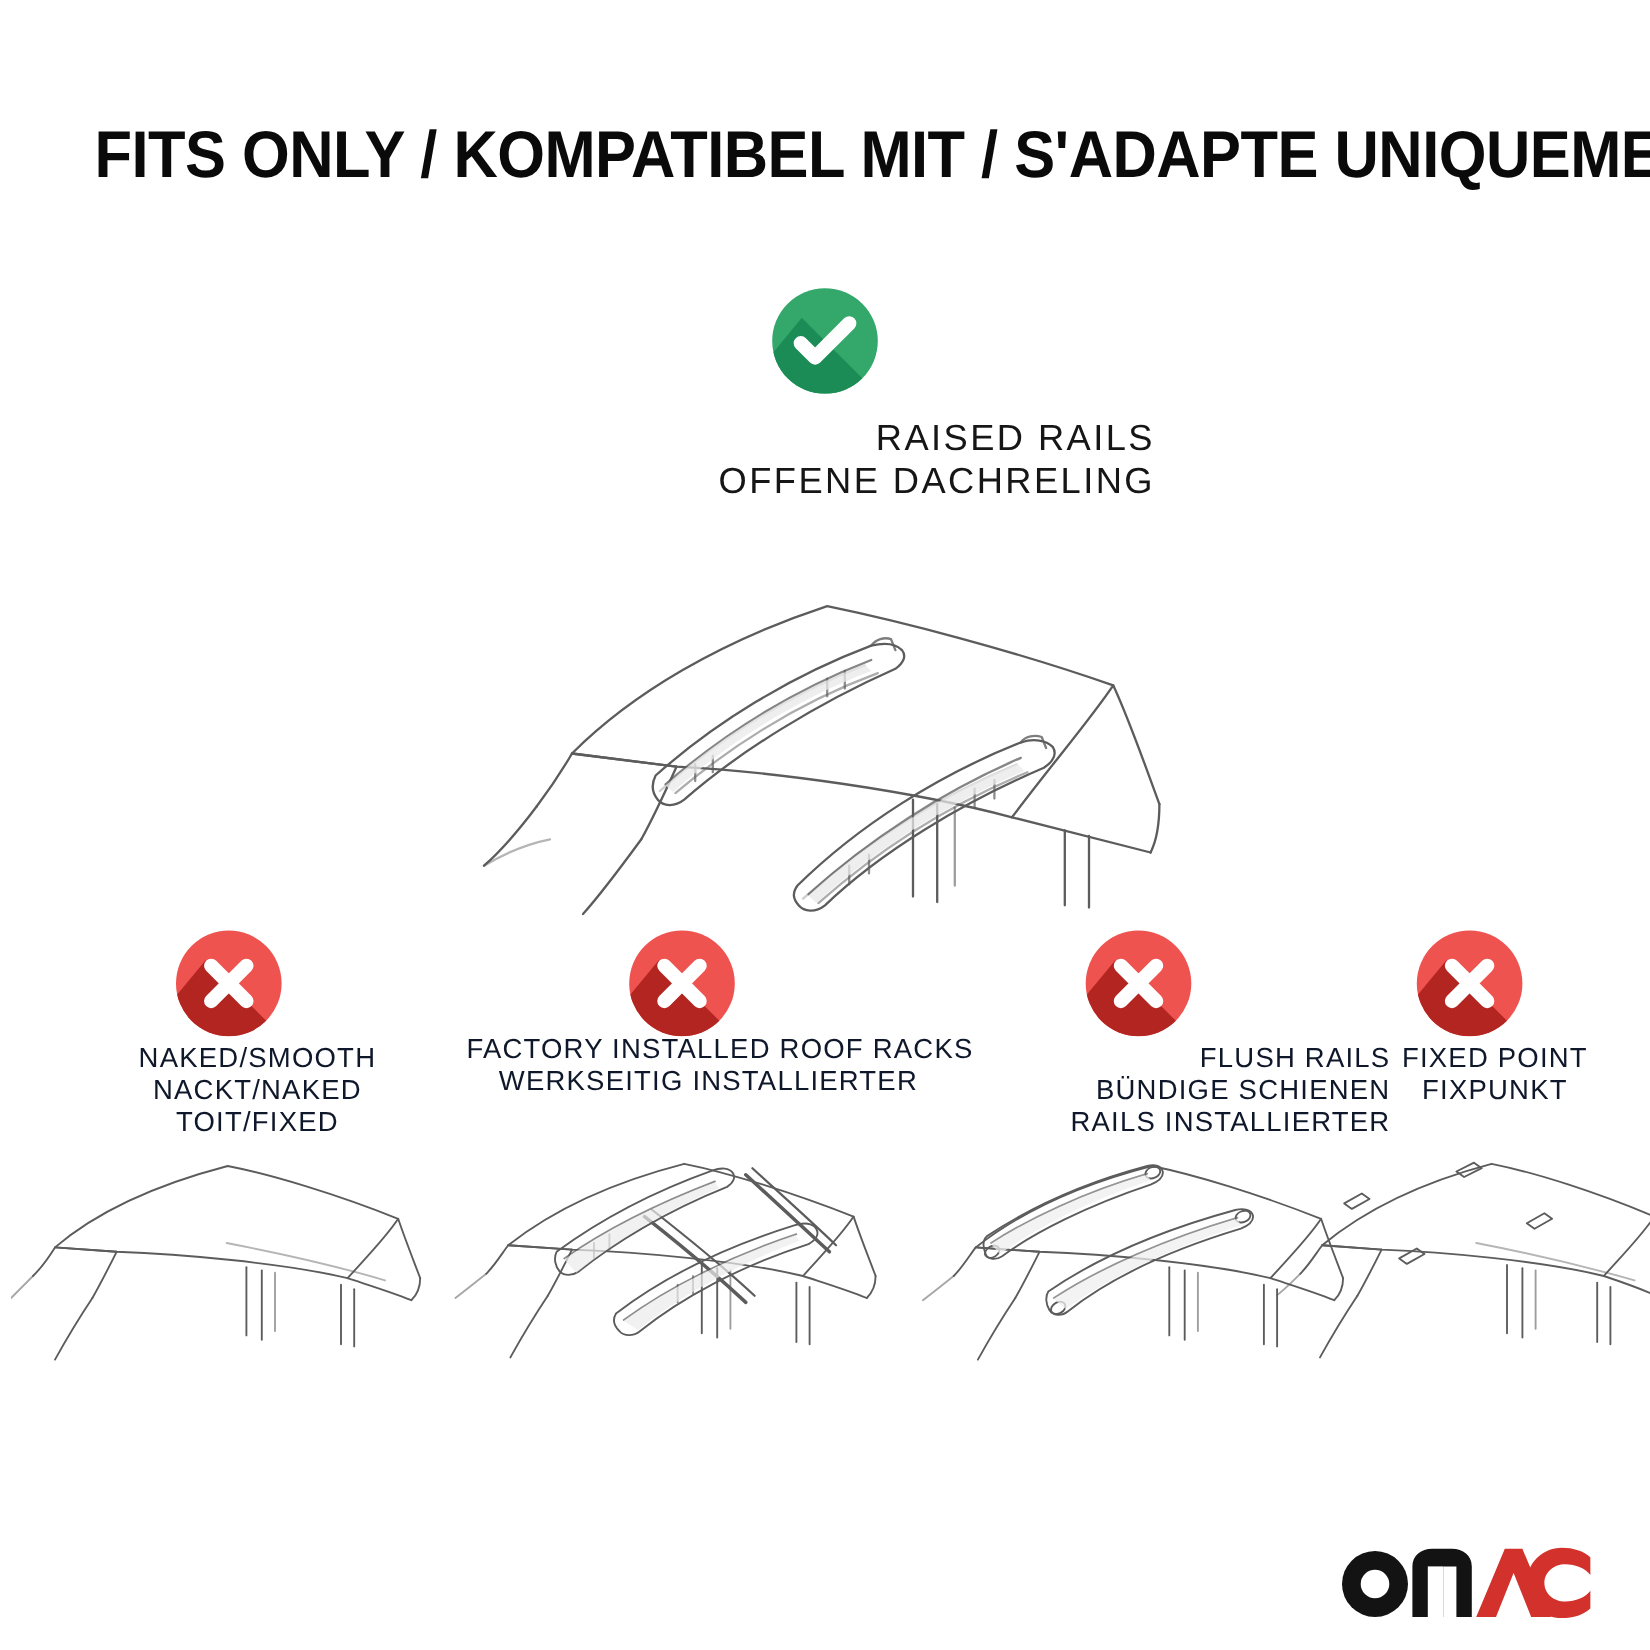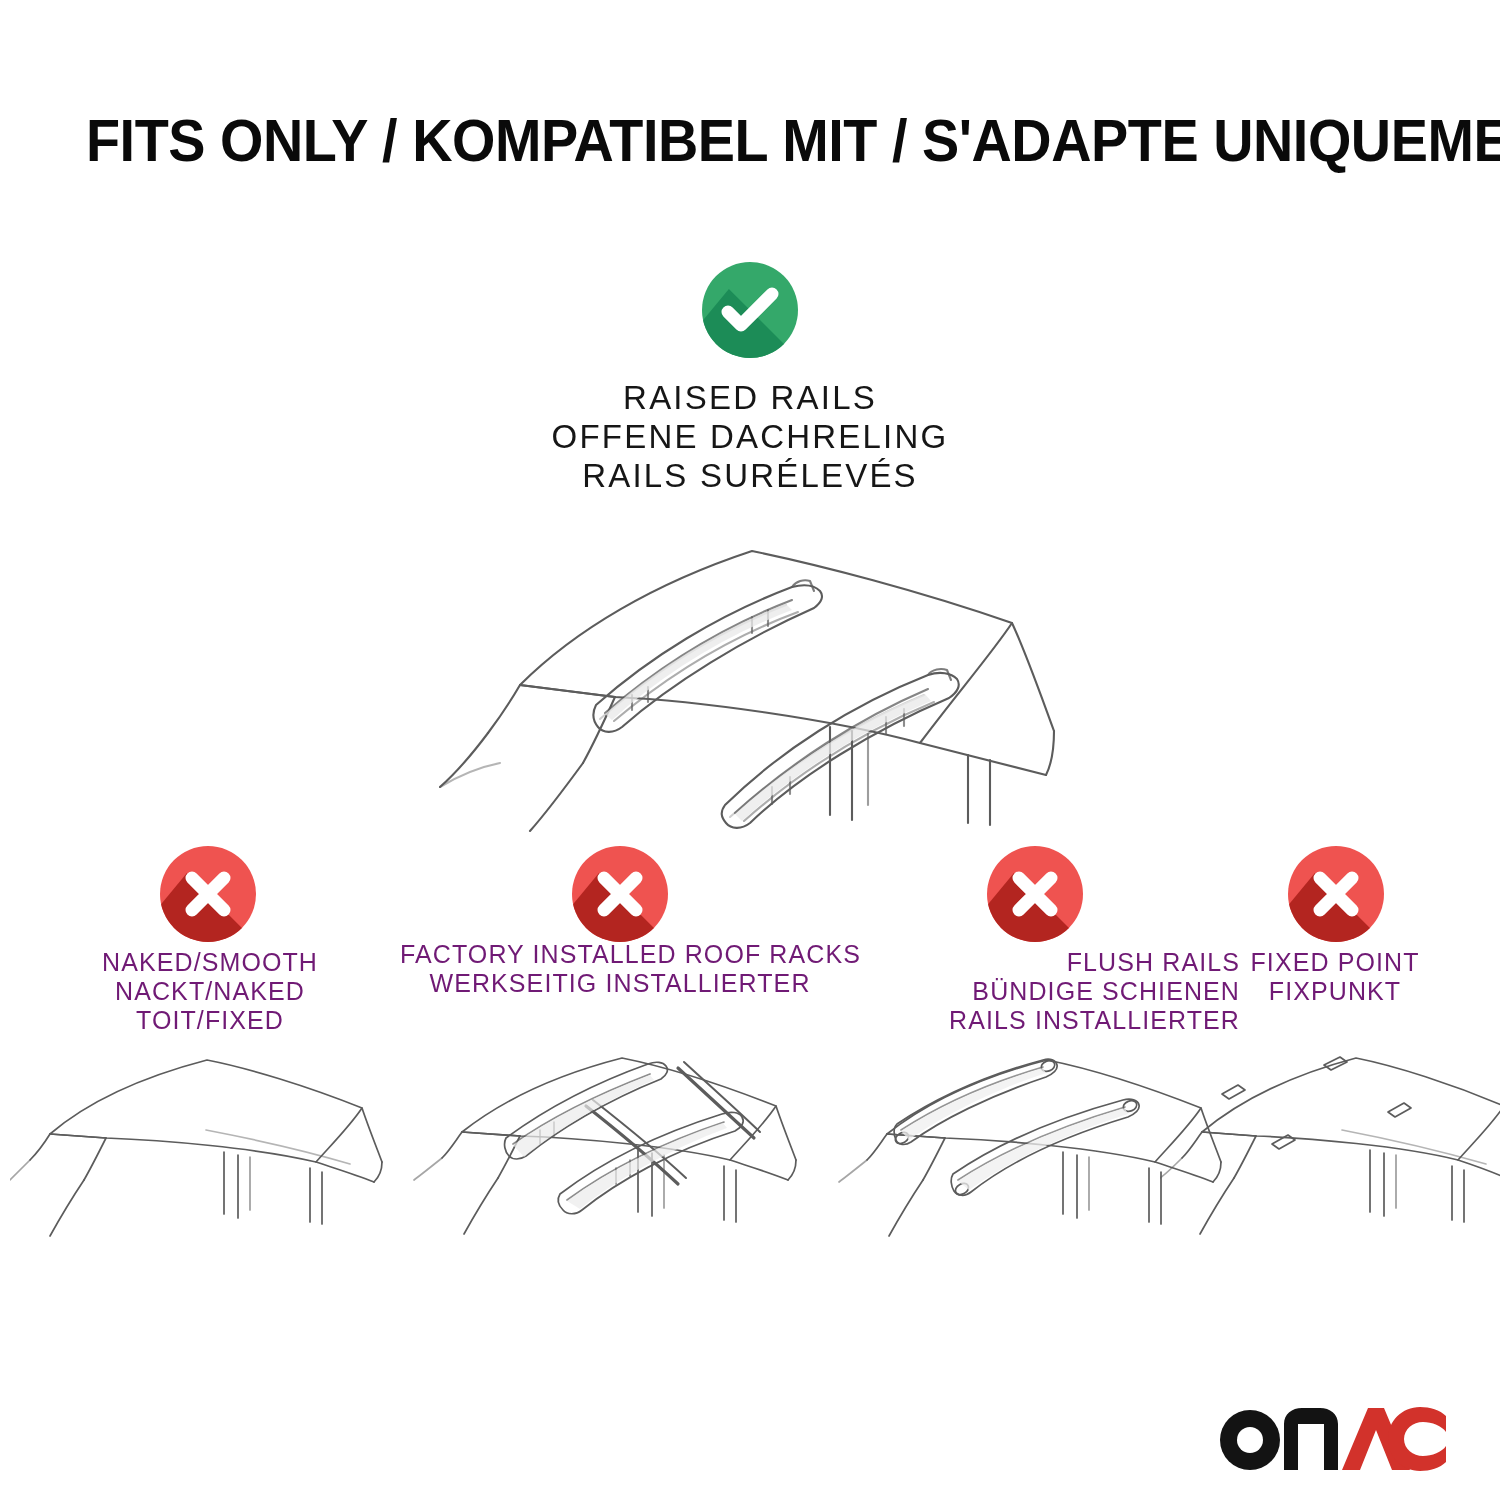--- a/index.html
+++ b/index.html
@@ -68,21 +68,21 @@
   .check-wrap {
     position: absolute;
     left: 702px;
     top: 262px;
   }
   .fits-label {
     position: absolute;
     left: 450px;
     top: 378px;
     width: 600px;
-    text-align: center;
+    text-align: right;
     font-size: 33px;
     font-weight: 300;
     letter-spacing: 2.2px;
     line-height: 39px;
     color: #161616;
     white-space: nowrap;
   }
   .fits-label div { white-space: nowrap; }
 
   .hero-art {
@@ -110,22 +110,23 @@
     top: 6px;
   }
   .nf-label {
     position: absolute;
     top: 108px;
     text-align: center;
     font-size: 25px;
     font-weight: 300;
     letter-spacing: 1.1px;
     line-height: 29px;
-    color: #701a75;
+    color: #0f172a;
     white-space: nowrap;
+    margin-left: 24px;
   }
   .nf-label div { white-space: nowrap; }
   .nf-art {
     position: absolute;
   }
 
   
   .logo {
     position: absolute;
     left: 1216px;
@@ -146,21 +147,20 @@
       <div class="shadow-wedge"></div>
       <svg class="glyph" viewBox="0 0 96 96">
         <path d="M26 50 L39 63 L70 32" fill="none" stroke="#ffffff" stroke-width="13" stroke-linecap="round" stroke-linejoin="round"></path>
       </svg>
     </div>
   </div>
 
   <div class="fits-label">
     <div>RAISED RAILS</div>
     <div>OFFENE DACHRELING</div>
-    <div>RAILS SURÉLEVÉS</div>
   </div>
 
   <svg class="hero-art" viewBox="0 0 700 330">
     <g fill="none" stroke="#5c5c5c" stroke-width="2.1" stroke-linecap="round" stroke-linejoin="round">
 
       <path d="M120 180 C175 125 255 78 352 46 C420 60 520 86 612 118
                C592 148 556 190 520 238
                C430 214 300 196 215 192 Z"></path>
 
       <path d="M120 180 C113 192 100 212 88 228"></path>

